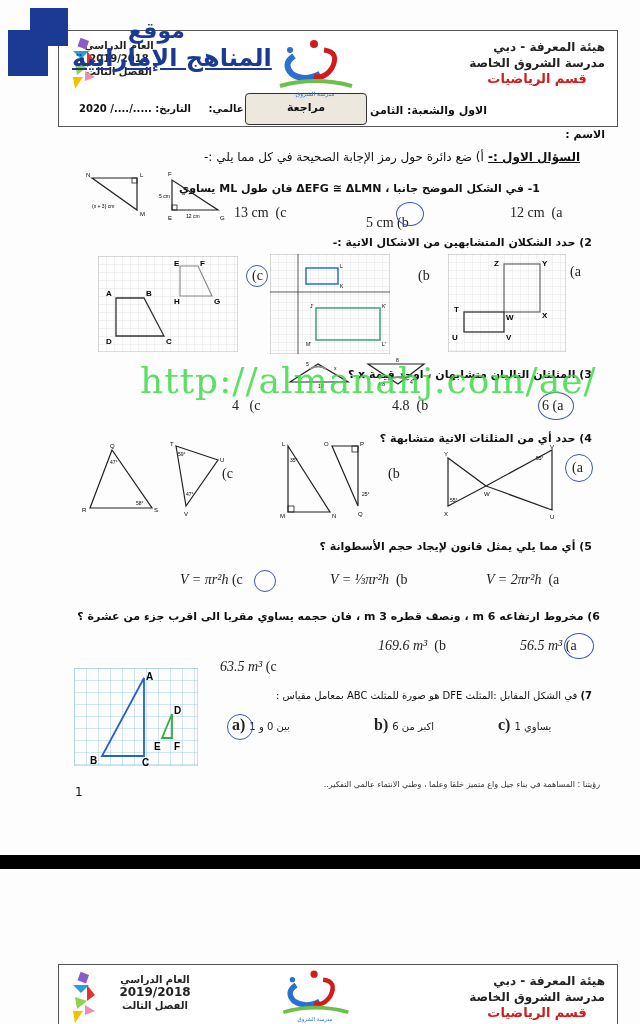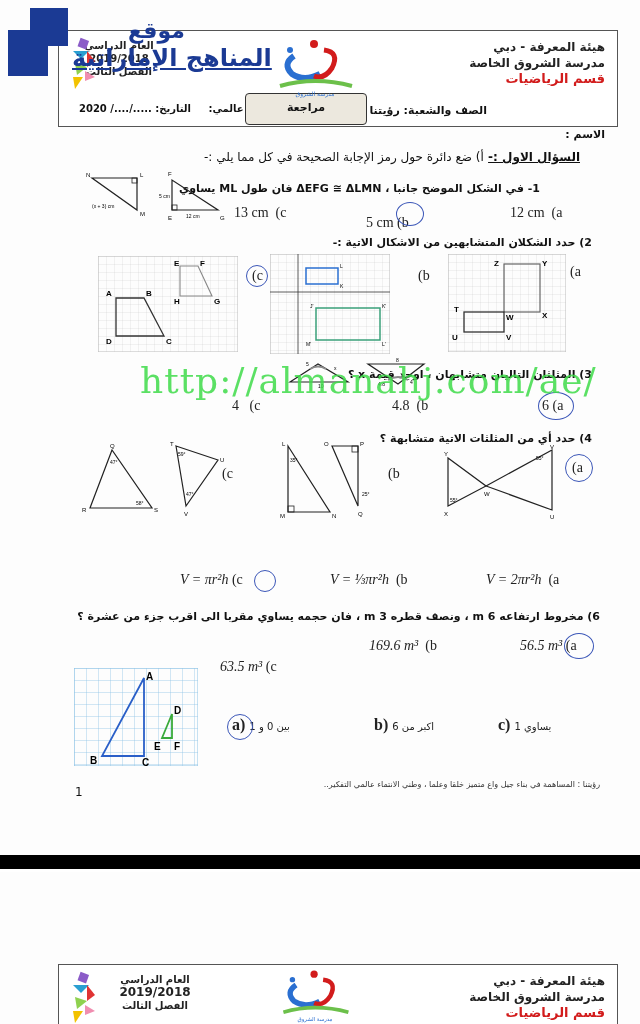--- a/index.html
+++ b/index.html
@@ -4,21 +4,21 @@
 <style>
   * { box-sizing: border-box; margin: 0; padding: 0; }
   body { width: 640px; height: 1024px; background: #ffffff; font-family: "DejaVu Sans", sans-serif; position: relative; overflow: hidden; color: #111; }
   .page { position: absolute; left: 0; width: 640px; background: #fdfdfd; }
   .page1 { top: 0; height: 855px; }
   .page2 { top: 872px; height: 152px; }
   .divider { position: absolute; left: 0; top: 855px; width: 640px; height: 14px; background: #000; }
 
   .header-box { position: absolute; left: 58px; top: 30px; width: 560px; height: 97px; border: 1.5px solid #555; background: #fff; }
   .org-block { position: absolute; right: 12px; top: 8px; text-align: right; direction: rtl; font-size: 12px; line-height: 16px; font-weight: bold; color: #222; }
-  .dept { color: #d21c1c; font-size: 13px; }
+  .dept { color: #d21c1c; font-size: 13px; text-align: center; }
   .name-row { position: absolute; right: 12px; top: 73px; direction: rtl; font-size: 11px; font-weight: bold; margin-top: 24px; }
   .grade-row { position: absolute; right: 130px; top: 73px; direction: rtl; font-size: 11px; font-weight: bold; }
   .review-box { position: absolute; left: 186px; top: 62px; width: 122px; height: 32px; border: 1.5px solid #333; border-radius: 4px; background: #ece8de; text-align: center; font-size: 11px; font-weight: bold; line-height: 28px; direction: rtl; }
   .logo { position: absolute; left: 215px; top: 5px; width: 82px; height: 62px; }
   .year-block { position: absolute; left: 20px; top: 8px; text-align: center; direction: rtl; font-size: 10px; font-weight: bold; line-height: 13px; color: #222; width: 80px; }
   .tangram { position: absolute; left: 10px; top: 6px; width: 30px; height: 54px; }
   .day-date { position: absolute; left: 20px; top: 72px; font-size: 10px; font-weight: bold; direction: rtl; }
 
   .wm-blue { position: absolute; left: 8px; top: 8px; width: 60px; height: 68px; }
   .wm-title1 { position: absolute; left: 128px; top: 18px; font-size: 22px; font-weight: bold; color: #1b3a94; direction: rtl; }
@@ -40,21 +40,21 @@
 
 <div class="page page1">
 
   <div class="header-box">
     <div class="org-block">
       <div>هيئة المعرفة - دبي</div>
       <div>مدرسة الشروق الخاصة</div>
       <div class="dept">قسم الرياضيات</div>
     </div>
     <div class="name-row">الاسم :</div>
-    <div class="grade-row">الصف والشعبة: رؤيتنا</div>
+    <div class="grade-row">الاول والشعبة: الثامن</div>
     <div class="review-box">مراجعة</div>
 
     <svg class="logo" viewBox="0 0 82 62">
       <path d="M20 20 Q8 28 18 38 Q30 46 46 38" stroke="#2a6fd1" stroke-width="6" fill="none"></path>
       <circle cx="16" cy="14" r="3" fill="#2a6fd1"></circle>
       <path d="M50 14 Q66 16 58 32 Q50 44 40 40" stroke="#d21c1c" stroke-width="5" fill="none"></path>
       <circle cx="40" cy="8" r="4" fill="#d21c1c"></circle>
       <path d="M6 50 Q41 40 78 50" stroke="#6cc04a" stroke-width="4" fill="none"></path>
       <text x="41" y="60" font-size="6" text-anchor="middle" fill="#2a6fd1">مدرسة الشروق</text>
     </svg>
@@ -256,40 +256,44 @@
       <text x="4" y="72" font-size="6">X</text>
       <text x="44" y="52" font-size="6">W</text>
     <text x="110" y="5" font-size="6">V</text>
       <text x="110" y="75" font-size="6">U</text>
     <text x="10" y="58" font-size="5">55°</text>
       <text x="96" y="16" font-size="5">55°</text>
   </svg>
   <div class="opt" style="left:572px; top:460px;">(<span>a</span></div>
   <div class="circle" style="left:565px; top:454px; width:28px; height:28px;"></div>
 
+  <div class="q" style="right:48px; top:540px;">
+    <span>5)</span>
+    <span>أي مما يلي يمثل قانون لإيجاد حجم الأسطوانة ؟</span>
+  </div>
   <div class="opt" style="left:486px; top:572px;">
     <span class="math">V = 2πr²h</span> &nbsp;(<span>a</span>
   </div>
   <div class="opt" style="left:330px; top:572px;">
     <span class="math">V = ⅓πr²h</span> &nbsp;(<span>b</span>
   </div>
   <div class="opt" style="left:180px; top:572px;">
     <span class="math">V = πr²h</span> (<span>c</span>
   </div>
   <div class="circle" style="left:254px; top:570px; width:22px; height:22px;"></div>
 
   <div class="q" style="right:40px; top:610px;">
     <span>6)</span>
     <span>مخروط ارتفاعه 6 m ، ونصف قطره 3 m ، فان حجمه يساوي مقربا الى اقرب جزء من عشرة ؟</span>
   </div>
   <div class="opt" style="left:520px; top:638px;">
     <span class="math">56.5 m³</span> (<span>a</span>
   </div>
   <div class="circle" style="left:564px; top:633px; width:30px; height:26px;"></div>
-  <div class="opt" style="left:369px; top:638px;">
+  <div class="opt" style="left:378px; top:638px;">
     <span class="math">169.6 m³</span> &nbsp;(<span>b</span>
   </div>
   <div class="opt" style="left:220px; top:659px;">
     <span class="math">63.5 m³</span> (<span>c</span>
   </div>
 
   <svg style="position:absolute; left:74px; top:668px;" width="124" height="98">
     <defs>
         <pattern id="g4" width="12" height="12" patternUnits="userSpaceOnUse">
           <path d="M12 0 L0 0 0 12" fill="none" stroke="#8fc4e6" stroke-width="0.8"></path>
@@ -298,20 +302,24 @@
     <rect width="124" height="98" fill="url(#g4)" stroke="#8fc4e6"></rect>
     <polygon points="70,10 28,88 70,88" fill="none" stroke="#2a5fc8" stroke-width="1.8"></polygon>
     <polygon points="98,46 88,70 98,70" fill="none" stroke="#3aaa3a" stroke-width="1.8"></polygon>
     <text x="72" y="12" font-size="10" font-weight="bold">A</text>
     <text x="16" y="96" font-size="10" font-weight="bold">B</text>
     <text x="68" y="98" font-size="10" font-weight="bold">C</text>
     <text x="100" y="46" font-size="10" font-weight="bold">D</text>
     <text x="80" y="82" font-size="10" font-weight="bold">E</text>
     <text x="100" y="82" font-size="10" font-weight="bold">F</text>
   </svg>
+  <div class="q" style="right:48px; top:690px; font-weight:normal; font-size:10px;">
+    <span style="font-weight:bold;">7)</span>
+    <span>في الشكل المقابل :المثلث DFE هو صورة للمثلث ABC بمعامل مقياس :</span>
+  </div>
   <div class="opt" style="left:498px; top:716px; font-size:16px; font-weight:bold;">
     <span>c</span>) <span style="font-size:10px; font-weight:normal; font-family:'DejaVu Sans',sans-serif;">يساوي 1</span>
   </div>
   <div class="opt" style="left:374px; top:716px; font-size:16px; font-weight:bold;">
     <span>b</span>) <span style="font-size:10px; font-weight:normal; font-family:'DejaVu Sans',sans-serif;">اكبر من 6</span>
   </div>
   <div class="opt" style="left:232px; top:716px; font-size:16px; font-weight:bold;">
     <span>a</span>) <span style="font-size:10px; font-weight:normal; font-family:'DejaVu Sans',sans-serif;">بين 0 و 1</span>
   </div>
   <div class="circle" style="left:227px; top:714px; width:26px; height:26px;"></div>

